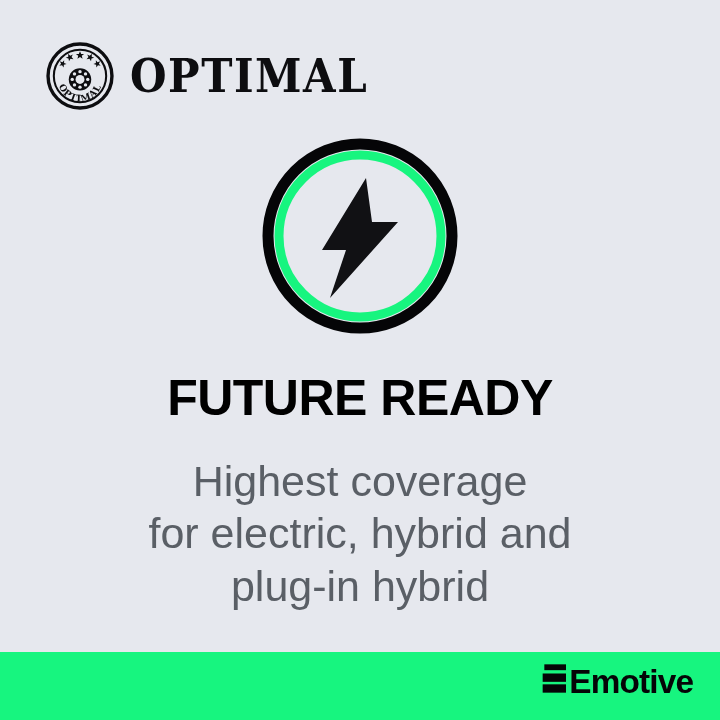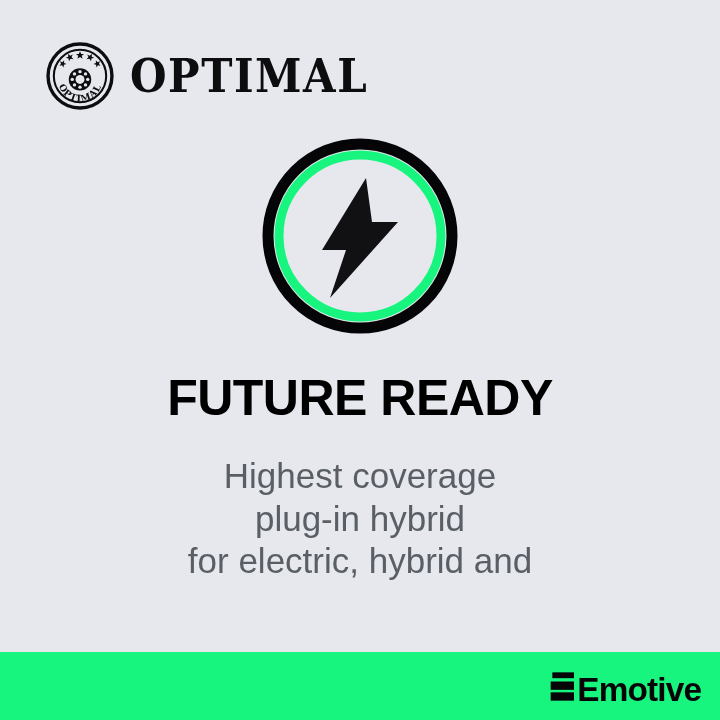--- a/index.html
+++ b/index.html
@@ -76,42 +76,42 @@
 
   
   .subcopy {
     position: absolute;
     left: 0;
     top: 455px;
     width: 720px;
     text-align: center;
     font-family: "Liberation Sans", sans-serif;
     font-weight: 400;
-    font-size: 35px;
+    font-size: 43px;
     color: #5a5f66;
     line-height: 1.22;
   }
   .subcopy .line { display: block; white-space: nowrap; }
 
   
   .footer-band {
     position: absolute;
     left: 0;
     top: 652px;
     width: 720px;
     height: 68px;
     background: #17f57f;
     clip-path: polygon(0 0, 655px 0, 720px -62px, 720px 68px, 0 68px);
   }
   .footer-logo {
     position: absolute;
-    right: 4px;
+    right: 12px;
     top: 661px;
     display: flex;
-    align-items: flex-end;
+    align-items: flex-start;
     height: 48px;
   }
   .footer-logo svg { display: block; height: 40px; }
 </style>
 </head>
 <body>
 
 <div class="poster">
 
   <div class="brand">
@@ -170,22 +170,22 @@
       <circle cx="98" cy="98" r="92" fill="none" stroke="#050507" stroke-width="11"></circle>
       <circle cx="98" cy="98" r="81" fill="none" stroke="#17f57f" stroke-width="9"></circle>
       <path fill="#111114" d="M104 40 L60 112 L84 112 L68 160 L136 84 L110 84 Z"></path>
     </svg>
   </div>
 
   <div class="headline">FUTURE READY</div>
 
   <div class="subcopy">
     <span class="line">Highest coverage</span>
+    <span class="line">for electric, hybrid and</span>
     <span class="line">plug-in hybrid</span>
-    <span class="line">for electric, hybrid and</span>
   </div>
 
   <div class="footer-band"></div>
 
   <div class="footer-logo">
     <svg viewBox="0 0 200 48" xmlns="http://www.w3.org/2000/svg" aria-hidden="true">
 
       <g fill="#050507">
         <rect x="4" y="4" width="26" height="7"></rect>
         <rect x="2" y="15" width="28" height="10"></rect>

